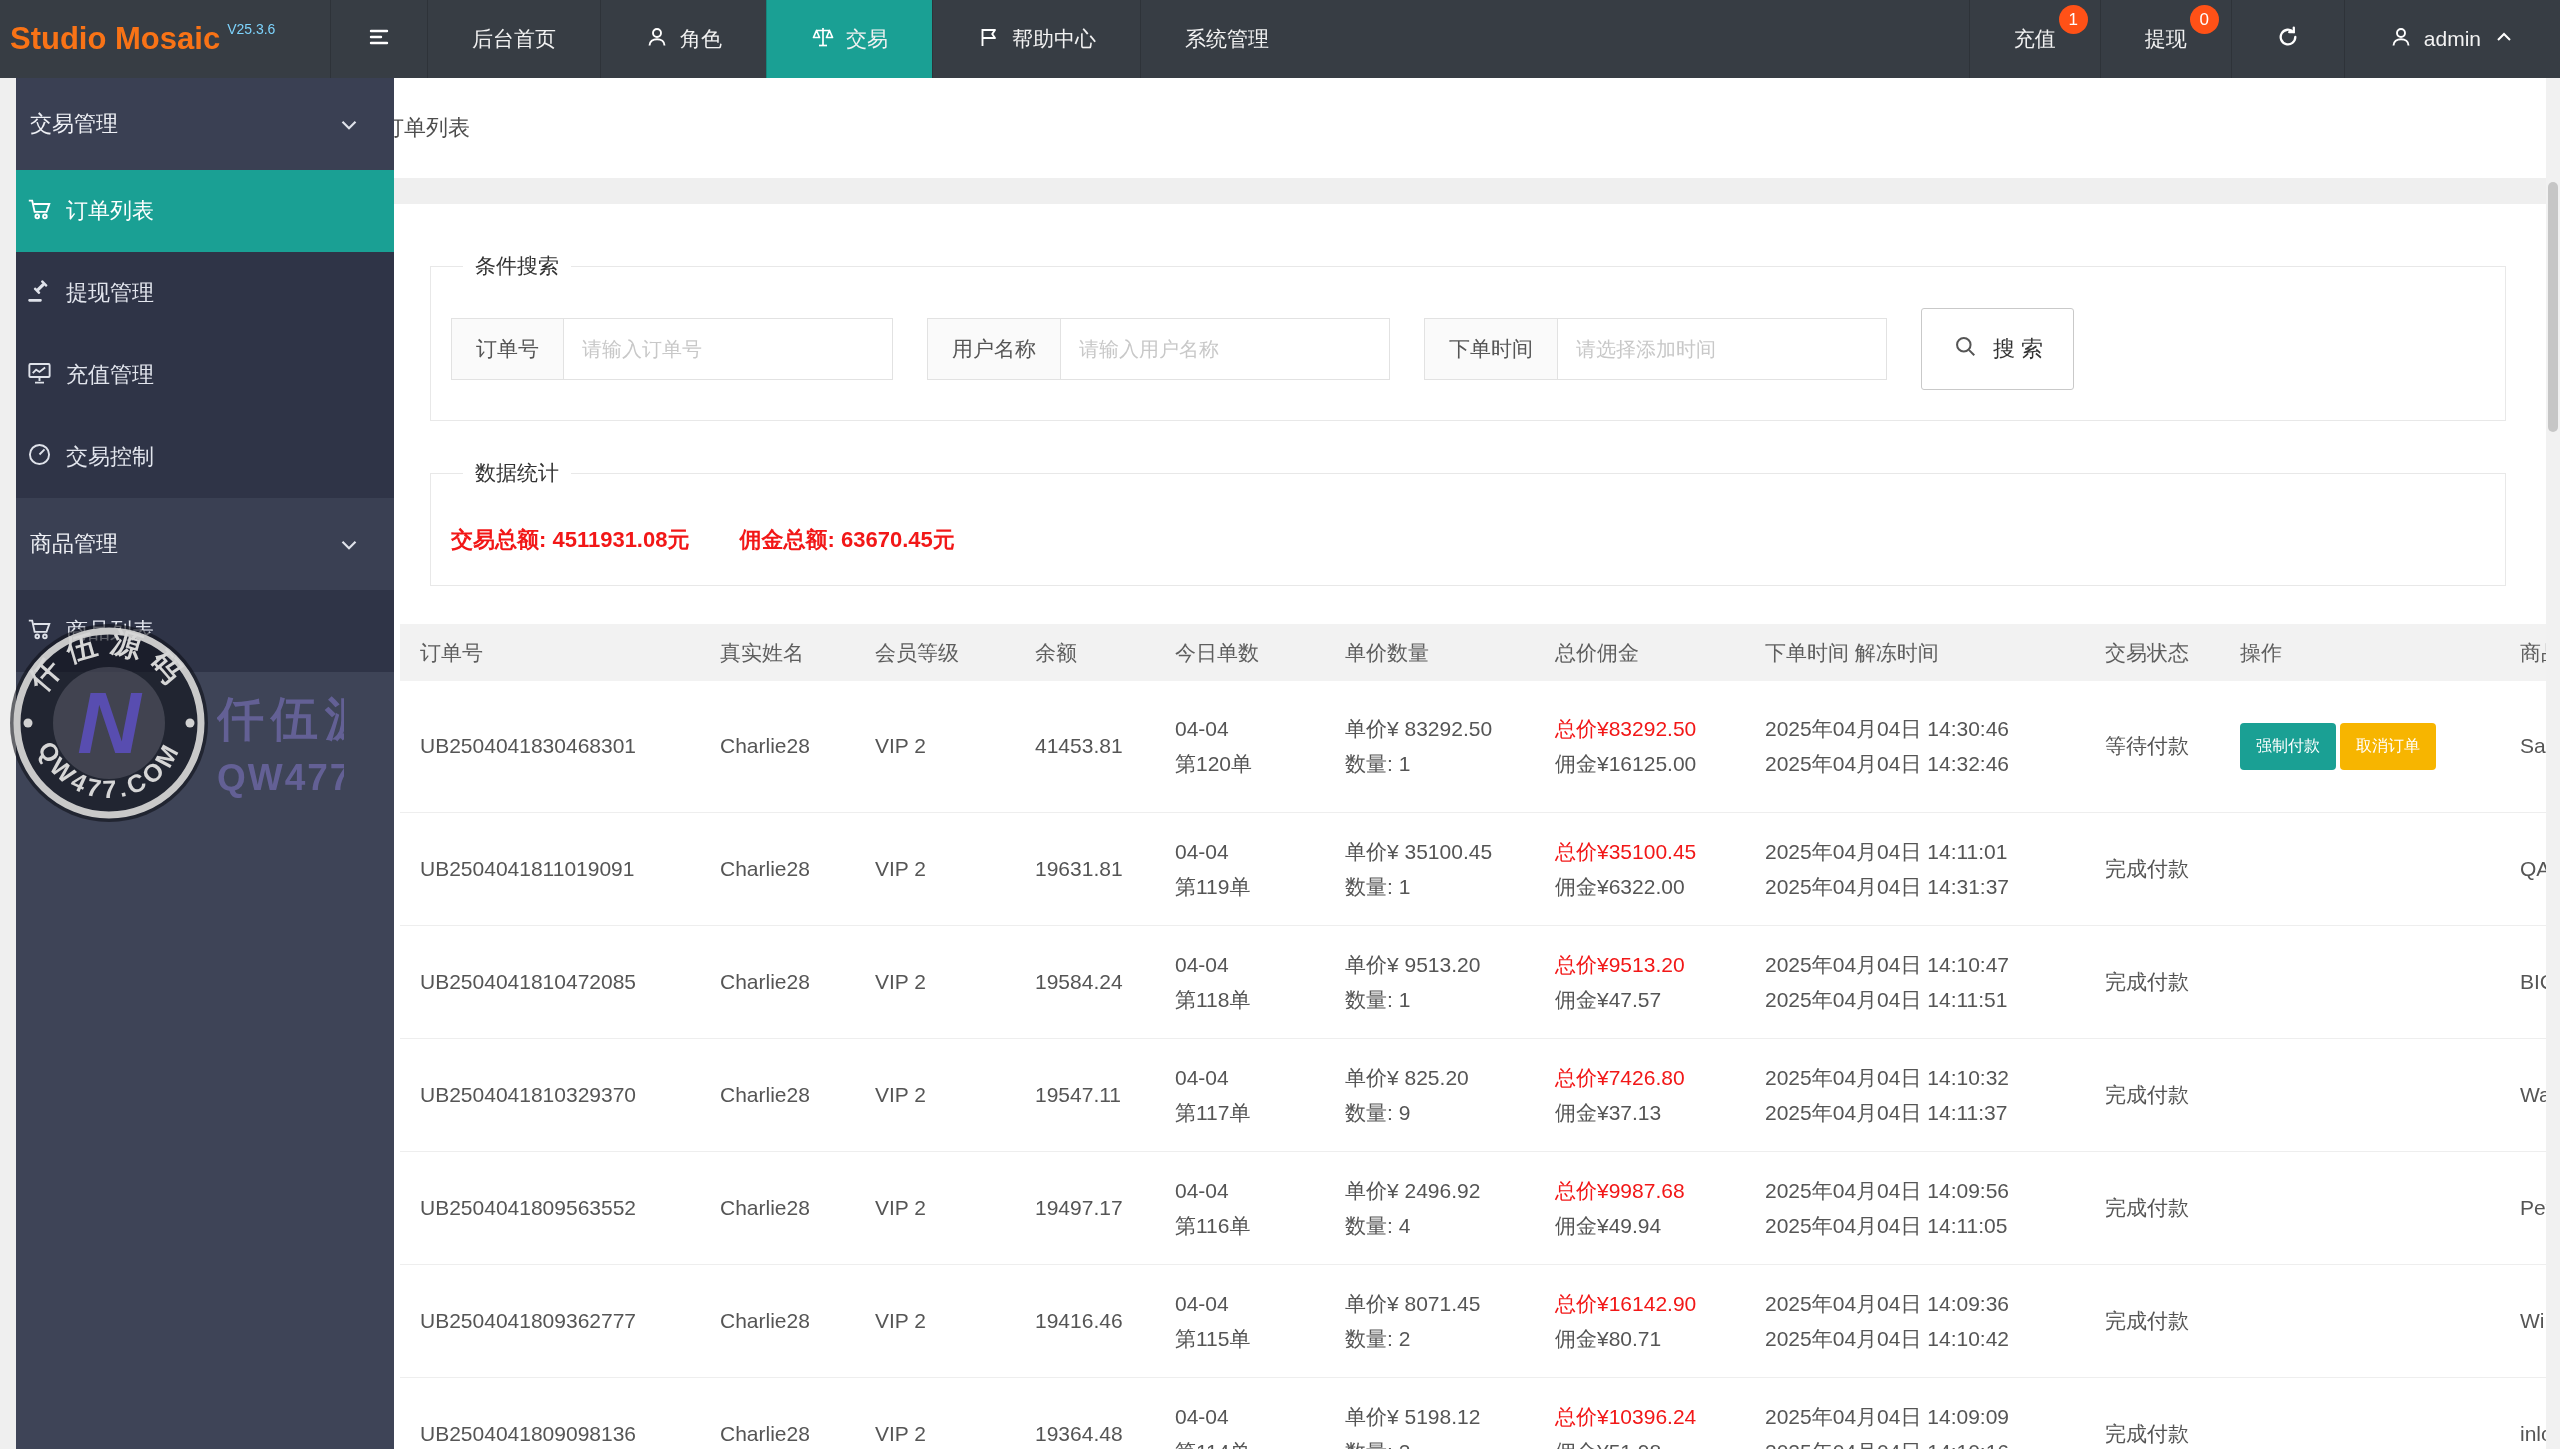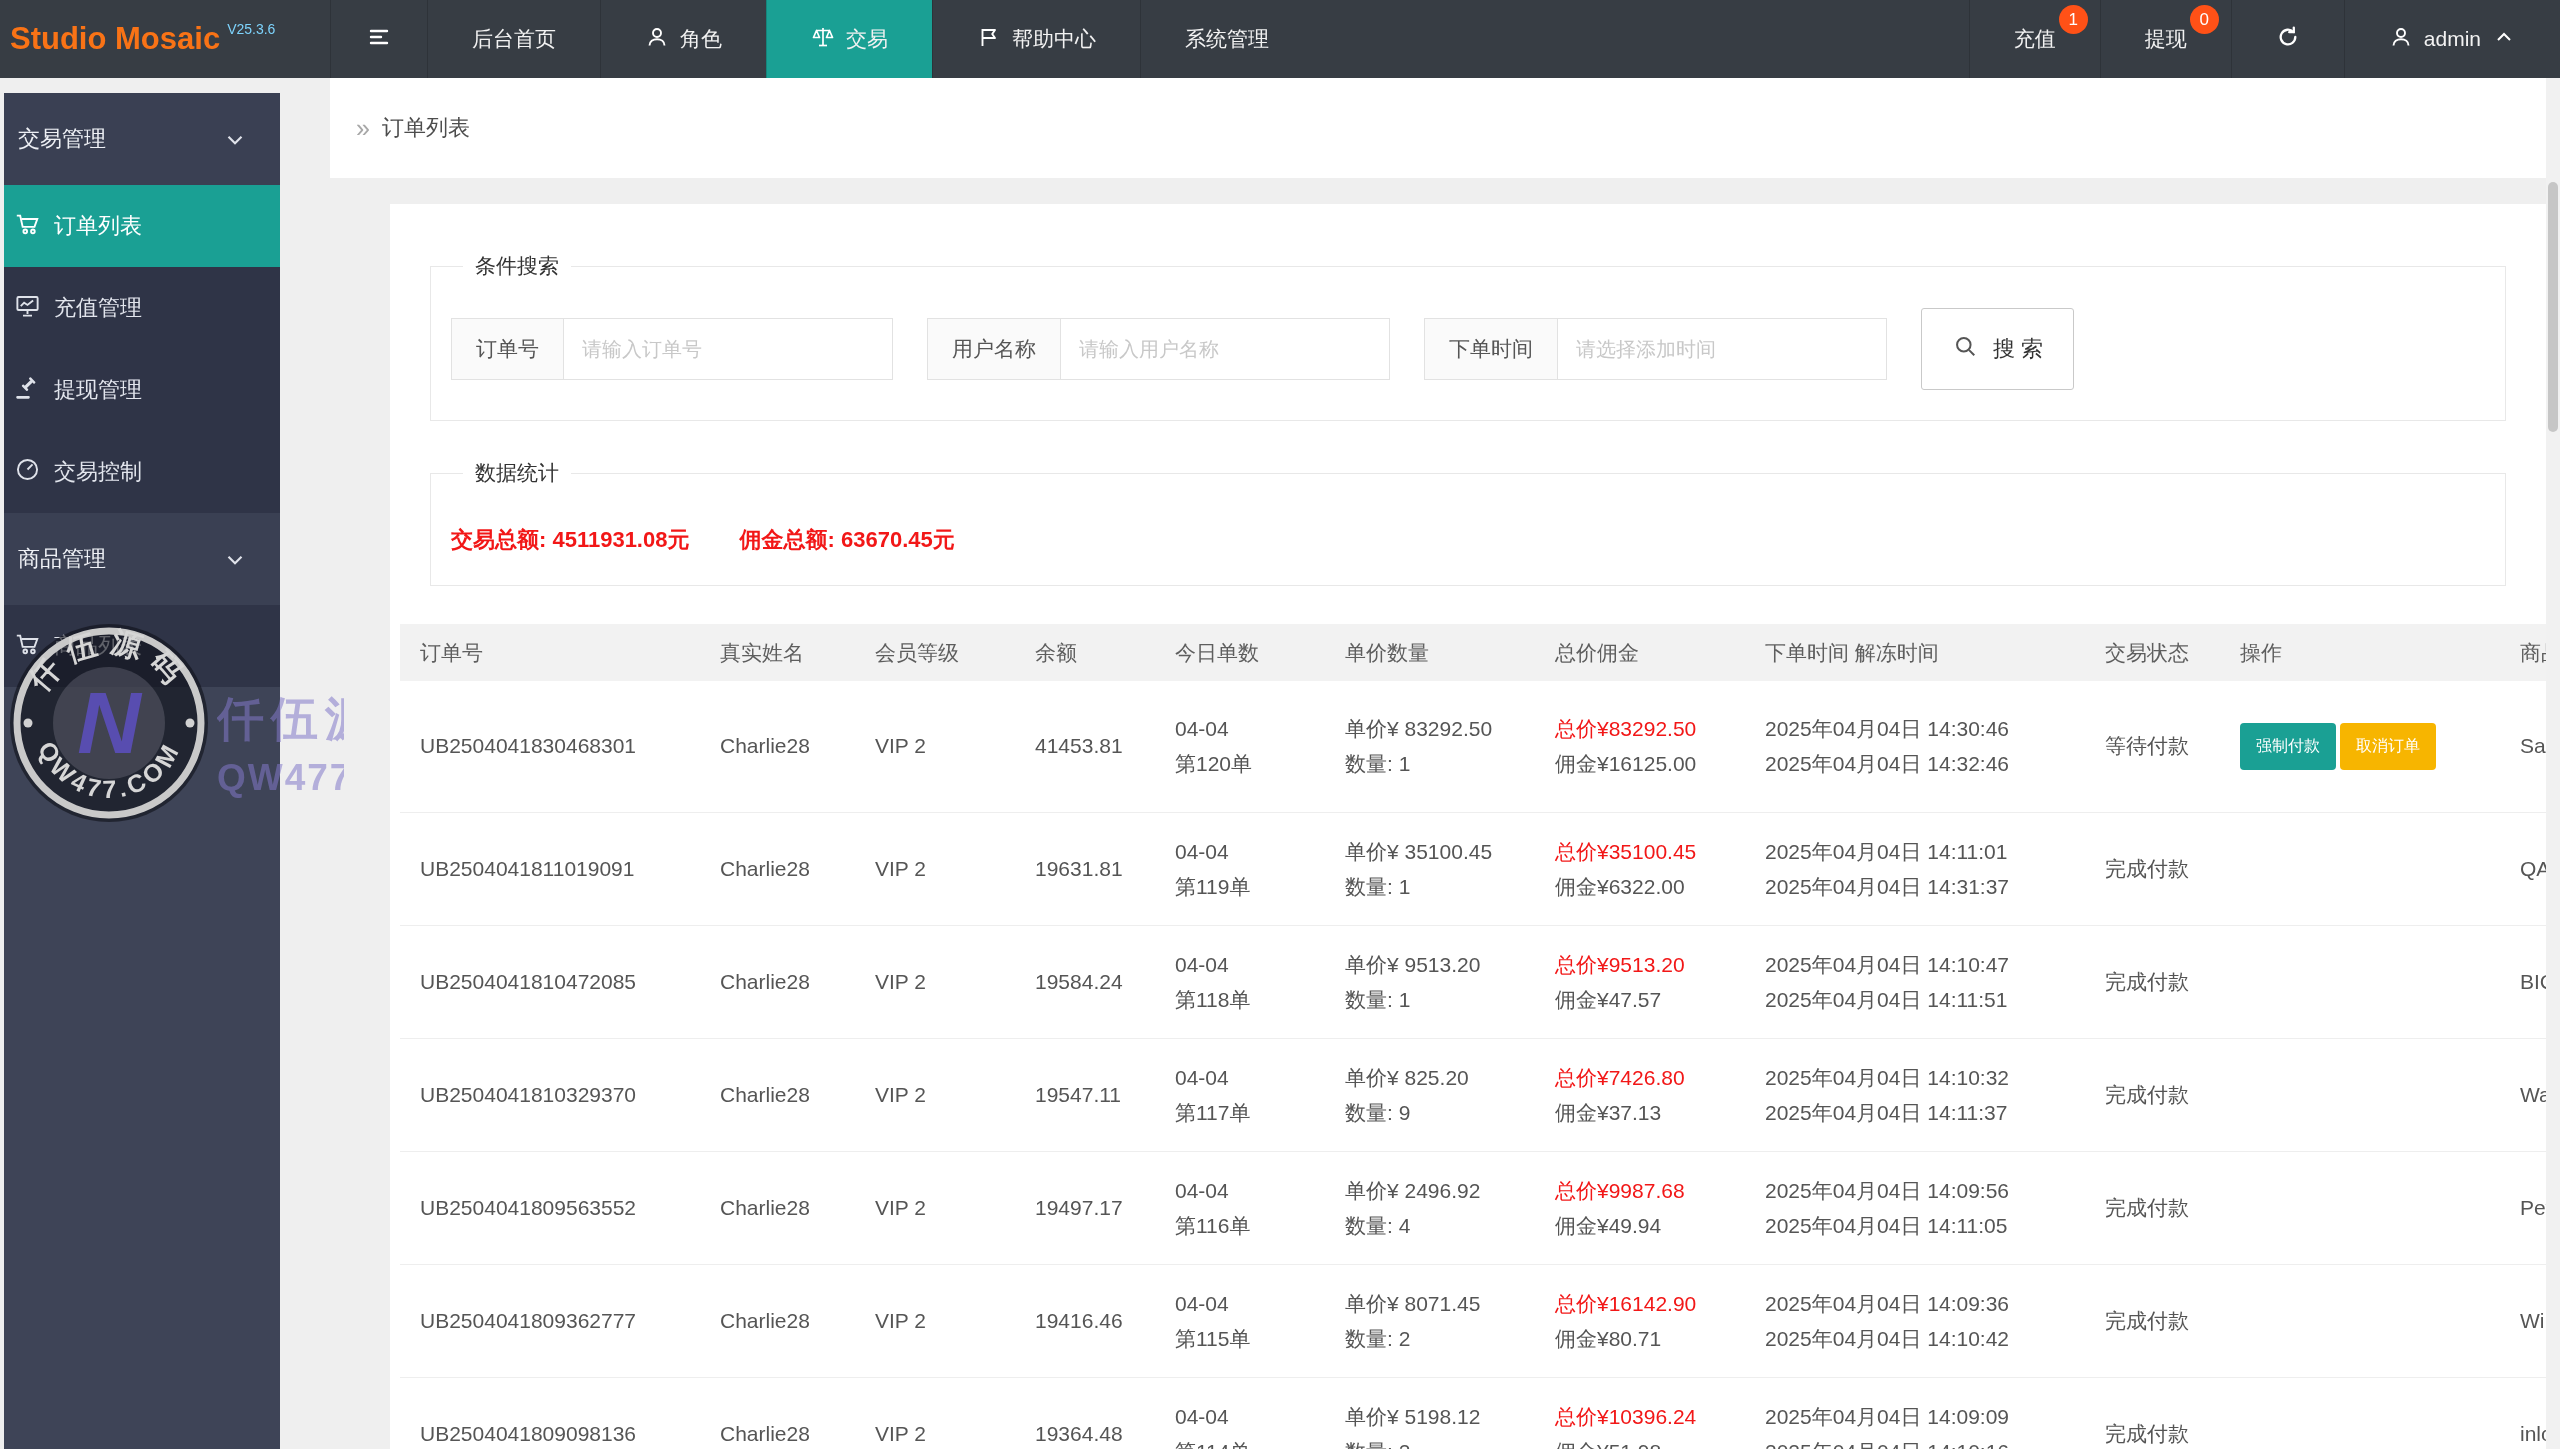--- a/index.html
+++ b/index.html
@@ -15,21 +15,21 @@
   .tb-item{display:flex;align-items:center;padding:0 44px;font-size:21px;color:#f2f2f2;
     border-left:1px solid rgba(0,0,0,0.16);cursor:pointer;position:relative;gap:11px;white-space:nowrap;}
   .tb-item.active{background:#1aa094;}
   .tb-burger{padding:0 36px;}
   .tb-right{margin-left:auto;display:flex;align-items:stretch;}
   .badge{position:absolute;top:5px;right:12px;min-width:29px;height:29px;border-radius:15px;
     background:#ff5117;color:#fff;font-size:17px;display:flex;align-items:center;justify-content:center;padding:0 4px;}
   .tb-item svg{width:24px;height:24px;}
 
   
-  .sidebar{position:absolute;top:78px;left:4px;width:276px;bottom:0;background:#3e4457;z-index:4;margin-top:15px;}
+  .sidebar{position:absolute;top:78px;left:16px;width:378px;bottom:0;background:#3e4457;z-index:4;}
   .sb-group-h{height:92px;display:flex;align-items:center;background:#3a4053;color:#eef0f5;
     font-size:22px;padding-left:14px;position:relative;cursor:pointer;}
   .sb-chevron{position:absolute;right:32px;top:34px;}
   .sb-chevron svg{width:26px;height:26px;}
   .sb-item{height:82px;display:flex;align-items:center;background:#2f3447;color:#e2e5ed;
     font-size:22px;padding-left:10px;gap:13px;cursor:pointer;}
   .sb-item.active{background:#1aa094;color:#fff;}
   .sb-item svg{width:27px;height:27px;flex:none;}
 
   
@@ -179,40 +179,40 @@
       <svg viewBox="0 0 24 24" fill="none" stroke="#fff" stroke-width="1.7">
           <path d="M2.5 5h3l2.2 10h10.5l2.5-7H7"></path>
           <circle cx="10" cy="19" r="1.6"></circle>
           <circle cx="16.8" cy="19" r="1.6"></circle>
         </svg>
     </span>
     <span>订单列表</span>
   </div>
   <div class="sb-item">
     <span>
-      <svg viewBox="0 0 24 24" fill="none" stroke="#dfe2ea" stroke-width="1.7">
-          <rect x="3" y="4.5" width="18" height="11.5" rx="1"></rect>
-          <path d="M6 12.5l3-3 3 2 5-4"></path>
-          <path d="M12 16v3.5M8 21h8"></path>
-        </svg>
-    </span>
-    <span>充值管理</span>
-  </div>
-  <div class="sb-item">
-    <span>
       <svg viewBox="0 0 24 24" fill="#dfe2ea">
           <rect x="2" y="19.5" width="12" height="2.4" rx="1"></rect>
           <g transform="rotate(-45 13 9)">
             <rect x="9" y="7.6" width="8" height="2.8" rx="0.8"></rect>
             <rect x="7.4" y="5.6" width="2.2" height="6.8" rx="0.8"></rect>
             <rect x="16.4" y="5.6" width="2.2" height="6.8" rx="0.8"></rect>
           </g>
         </svg>
     </span>
     <span>提现管理</span>
+  </div>
+  <div class="sb-item">
+    <span>
+      <svg viewBox="0 0 24 24" fill="none" stroke="#dfe2ea" stroke-width="1.7">
+          <rect x="3" y="4.5" width="18" height="11.5" rx="1"></rect>
+          <path d="M6 12.5l3-3 3 2 5-4"></path>
+          <path d="M12 16v3.5M8 21h8"></path>
+        </svg>
+    </span>
+    <span>充值管理</span>
   </div>
   <div class="sb-item">
     <span>
       <svg viewBox="0 0 24 24" fill="none" stroke="#dfe2ea" stroke-width="1.7">
           <circle cx="12" cy="12" r="8.5"></circle>
           <path d="M12 12l4.5-4.5"></path>
         </svg>
     </span>
     <span>交易控制</span>
   </div>

